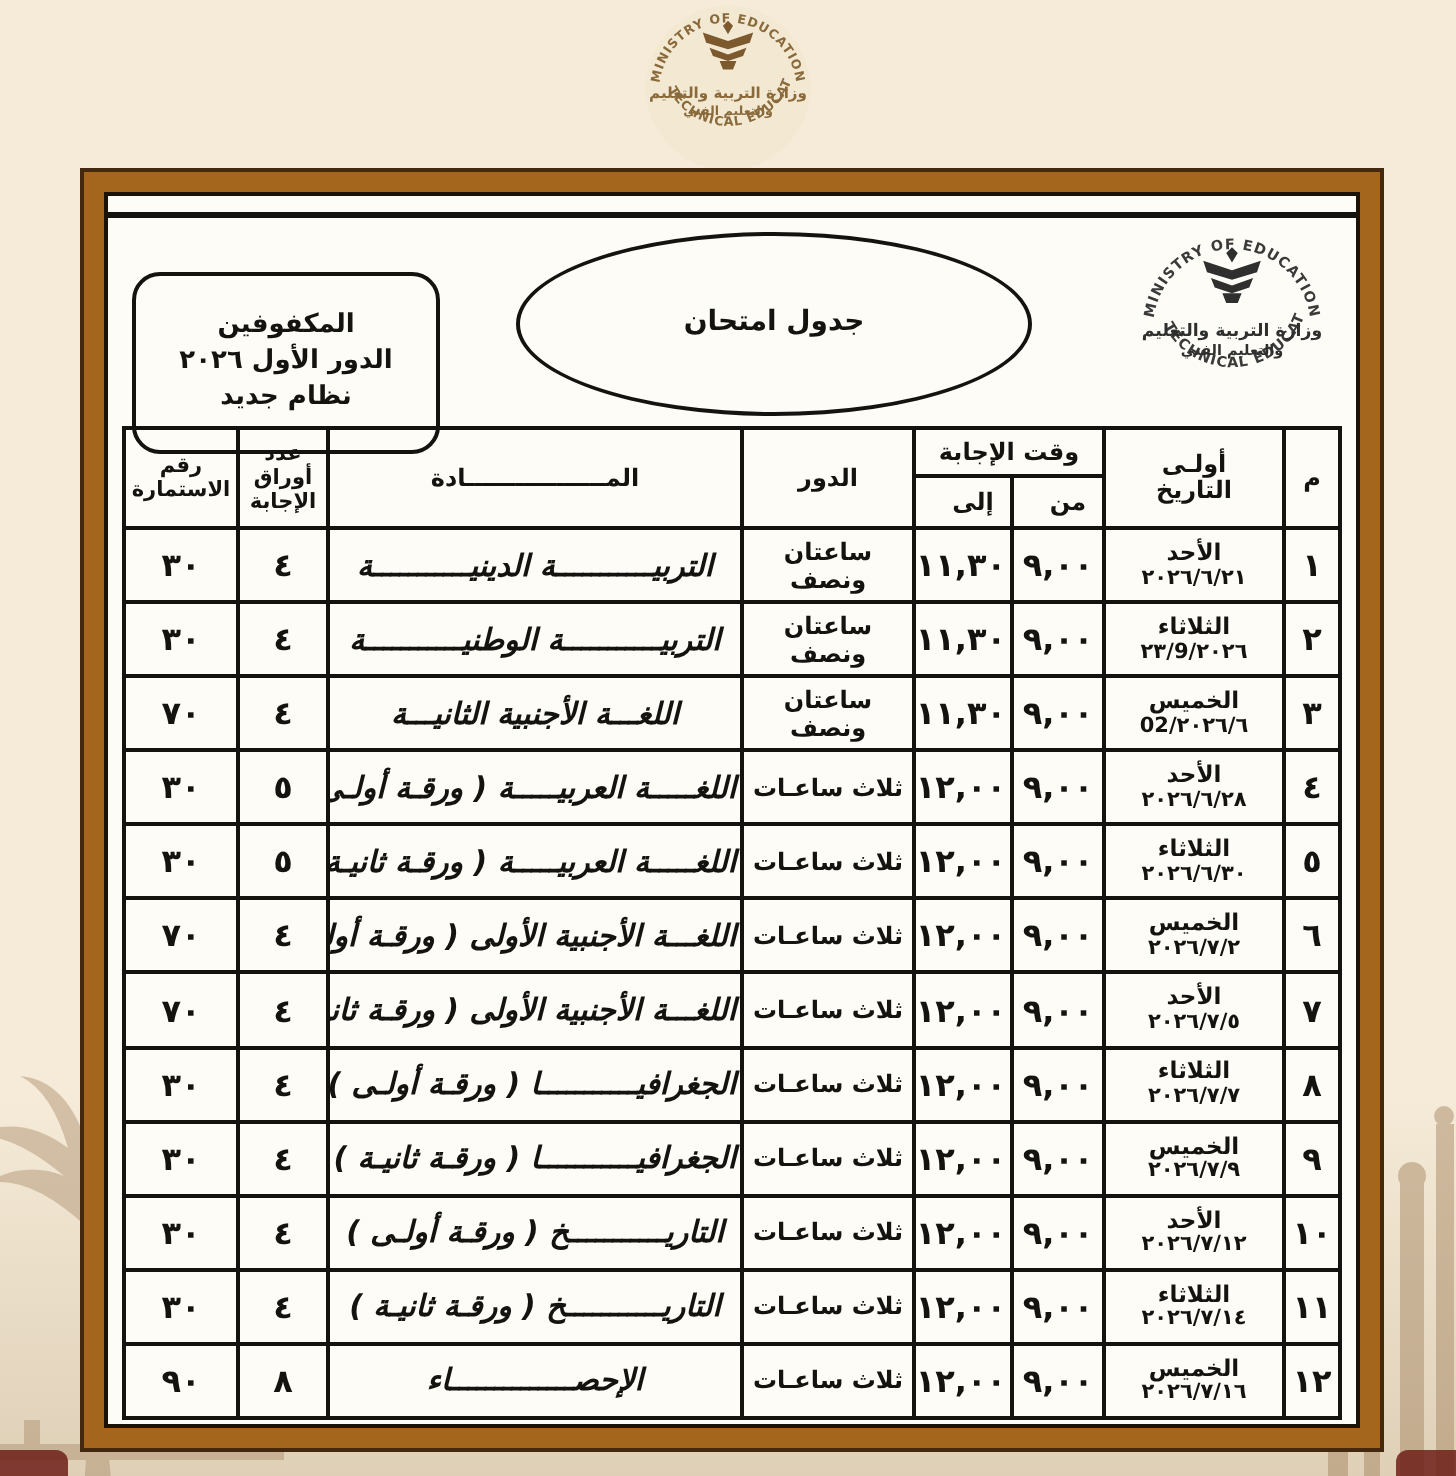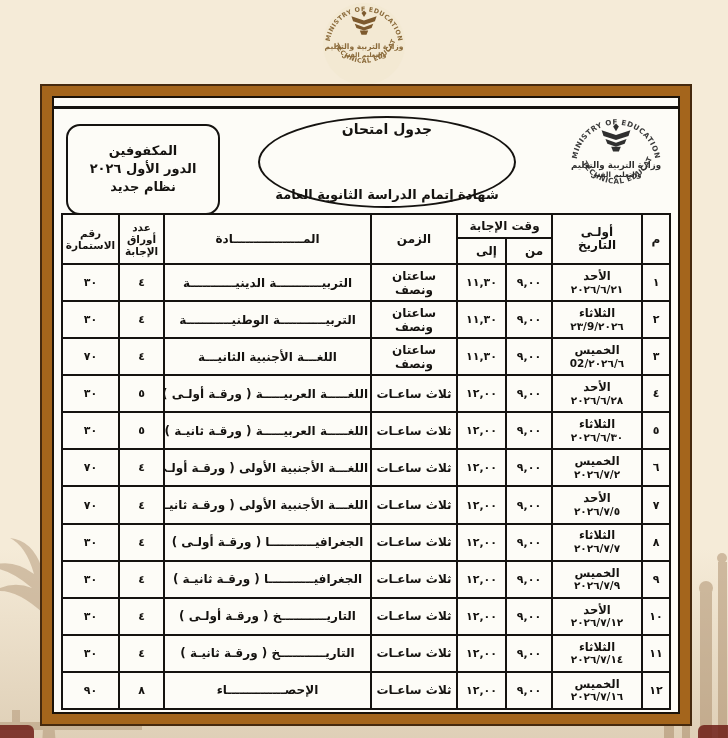--- a/index.html
+++ b/index.html
@@ -34,40 +34,40 @@
   .oval {
     position:absolute; left:194px; top:2px; width:258px; height:92px;
     border:2.5px solid #151310; border-radius:50%;
     display:flex; flex-direction:column; align-items:center; justify-content:center;
     direction:rtl; text-align:center; font-weight:bold; line-height:1.25;gap:48px;
   }
   .oval .t1 { font-size:14px; }
   .oval .t2 { font-size:13px; }
   .oval .t3 { font-size:13.5px; }
   .info-box {
-    position:absolute; left:2px; top:10px; width:154px; height:91px;
+    position:absolute; left:2px; top:22px; width:154px; height:91px;
     border:2.5px solid #151310; border-radius:14px;
     display:flex; flex-direction:column; align-items:center; justify-content:center; gap:1px;
     direction:rtl; text-align:center; font-weight:bold; font-size:13px; line-height:1.3;
   }
 
   
   .table-wrap { position:absolute; left:7px; right:7px; top:115px; bottom:2px; }
   table { width:100%; height:100%; border-collapse:collapse; table-layout:fixed; direction:rtl; }
   th, td { border:2.5px solid #151310; text-align:center; vertical-align:middle;
            font-weight:bold; padding:0 2px; overflow:hidden; }
   thead th { font-size:12px; line-height:1.05; }
   thead tr.h1 th { height:24px; }
   thead tr.h2 th { height:26px;padding-left:12px; }
   tbody td { height:37px; font-size:12px; }
-  td.c-subject { font-size:12px; white-space:nowrap; }
+  td.c-subject { font-size:15px; white-space:nowrap;font-style:italic; }
   .day-name { font-size:11.5px; line-height:1.1; }
   .day-date { font-size:10.5px; line-height:1.2; letter-spacing:.5px; }
   .hdr-small { font-size:10.5px; line-height:1.15; }
-  .num { font-size:11px; }
+  .num { font-size:16px; }
 </style>
 </head>
 <body>
 
 <div class="page">
 
   <div class="bg-fade"></div>
   <svg class="palm" viewBox="0 0 170 210">
     <g fill="#ab8d6c">
       <path d="M62 80 q-30 -28 -52 -22 q20 -12 40 -4 q-26 -22 -46 -20 q24 -12 48 6 q-8 -28 -24 -36 q22 2 32 30 q6 -26 22 -32 q-10 18 -8 38 q14 -18 34 -18 q-16 10 -24 28 q18 -10 34 -2 q-20 2 -32 16 z"></path>
@@ -137,21 +137,20 @@
             <path d="M35 17 l15 5 15 -5 -2 6 -13 4 -13 -4 z"></path>
             <path d="M39 26 l11 4 11 -4 -2 5 -9 3 -9 -3 z"></path>
             <path d="M45 34 h10 l-2 5 h-6 z"></path>
           </g>
           <text x="50" y="56" text-anchor="middle" font-size="9" font-weight="bold" fill="#2f2f2f" direction="rtl">وزارة التربية والتعليم</text>
           <text x="50" y="66" text-anchor="middle" font-size="7.5" font-weight="bold" fill="#2f2f2f" direction="rtl">والتعليم الفني</text>
         </svg>
 
         <div class="oval">
           <div class="t1">جدول امتحان</div>
-          <div class="t2">شهادة إتمام الدراسة الثانوية العامة</div>
         </div>
 
         <div class="info-box">
           <div>المكفوفين</div>
           <div>الدور الأول ٢٠٢٦</div>
           <div>نظام جديد</div>
         </div>
       </div>
 
       <div class="table-wrap">
@@ -167,21 +166,21 @@
               <col style="width:57px">
           </colgroup>
           <thead>
             <tr class="h1">
               <th rowspan="2">م</th>
               <th rowspan="2">
                 <div>أولـى</div>
                 <div>التاريخ</div>
               </th>
               <th colspan="2">وقت الإجابة</th>
-              <th rowspan="2">الزمن</th>
+              <th rowspan="2">الدور</th>
               <th rowspan="2">المـــــــــــــــــادة</th>
               <th rowspan="2" class="hdr-small">
                 <div>عدد</div>
                 <div>أوراق</div>
                 <div>الإجابة</div>
               </th>
               <th rowspan="2" class="hdr-small">
                 <div>رقم</div>
                 <div>الاستمارة</div>
               </th>

